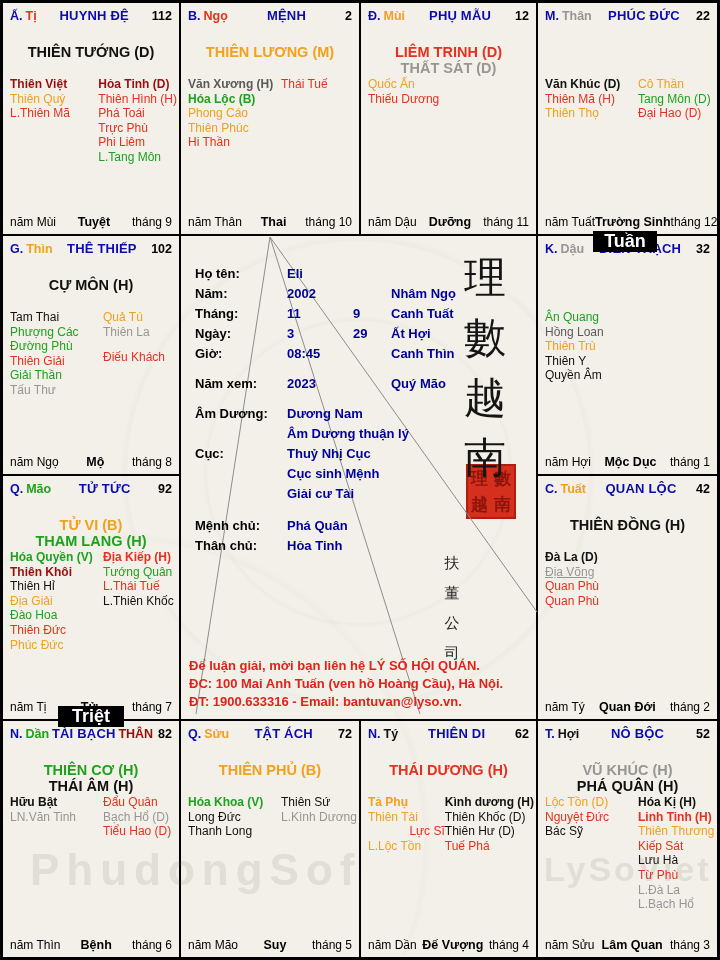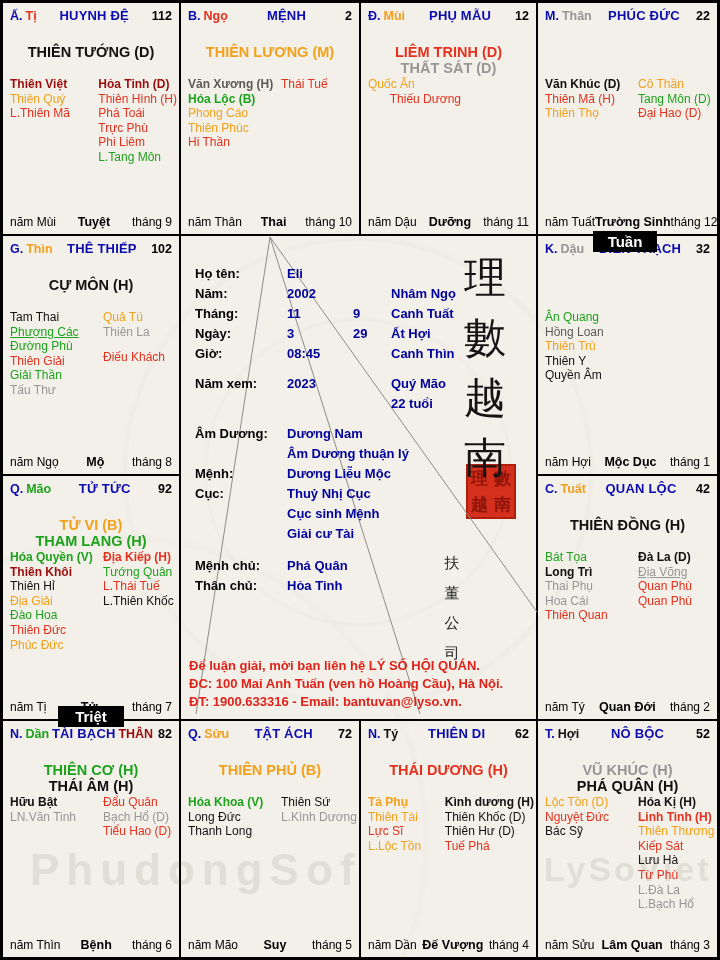--- a/index.html
+++ b/index.html
@@ -36,21 +36,21 @@
   .hn{color:#000;}
   .mains{position:absolute;top:42px;left:0;right:0;text-align:center;font-weight:bold;font-size:14.5px;line-height:15.5px;white-space:nowrap;}
   .cols{position:absolute;top:74px;left:7px;right:2px;display:flex;}
   .colL{width:93px;}
   .colR{flex:1;}
   .st{display:block;font-size:12px;line-height:14.6px;white-space:nowrap;}
   .st.b{font-weight:bold;}
   .ftr{position:absolute;left:7px;right:7px;bottom:5px;display:flex;font-size:12px;color:#000;white-space:nowrap;}
   .van{flex:1;text-align:center;font-weight:bold;font-size:12.5px;}
 
-  .badge{position:absolute;background:#000;color:#fff;font-weight:bold;font-size:15px;
+  .badge{position:absolute;background:#000;color:#fff;font-weight:bold;font-size:18px;
     text-align:center;line-height:21px;z-index:6;font-family:"Liberation Sans","DejaVu Sans",sans-serif;}
   .tuan{left:591px;top:229px;width:64px;height:21px;}
   .triet{left:56px;top:704px;width:66px;height:21px;}
 
   .info{padding-top:30px;font-size:13px;font-weight:bold;position:relative;z-index:2;}
   .g2{margin-top:10px;} .g3{margin-top:10px;} .g4{margin-top:12px;}
   .irow{display:flex;height:20px;padding-left:14px;align-items:baseline;white-space:nowrap;}
   .lbl{width:92px;color:#000;flex:none;}
   .v1{width:66px;color:#00009b;flex:none;}
   .v2{width:38px;color:#00009b;flex:none;}
@@ -144,21 +144,21 @@
         <span class="hp">PHỤ MẪU</span>
         <span class="hn">12</span>
       </div>
       <div class="mains">
         <div style="color: rgb(229, 49, 31);">LIÊM TRINH (D)</div>
         <div style="color: rgb(150, 150, 150);">THẤT SÁT (D)</div>
       </div>
       <div class="cols">
         <div class="colL">
           <span class="st" style="color: rgb(242, 160, 29);">Quốc Ấn</span>
-          <span class="st" style="color: rgb(229, 49, 31); text-align: right;">Thiếu Dương</span>
+          <span class="st" style="color: rgb(229, 49, 31);">Thiếu Dương</span>
         </div>
       </div>
       <div class="ftr">
         <span>năm Dậu</span>
         <span class="van">Dưỡng</span>
         <span>tháng 11</span>
       </div>
     </div>
   <div class="cell pc3">
       <div class="hdr">
@@ -192,21 +192,21 @@
         <span style="color: rgb(242, 160, 29); font-weight: bold;">Thìn</span>
         <span class="hp">THÊ THIẾP</span>
         <span class="hn">102</span>
       </div>
       <div class="mains">
         <div style="color: rgb(17, 17, 17);">CỰ MÔN (H)</div>
       </div>
       <div class="cols">
         <div class="colL">
           <span class="st" style="color: rgb(17, 17, 17);">Tam Thai</span>
-          <span class="st" style="color: rgb(30, 162, 30); text-decoration: underline;">Phượng Các</span>
+          <span class="st" style="color: rgb(30, 162, 30);">Phượng Các</span>
           <span class="st" style="color: rgb(30, 162, 30);">Đường Phù</span>
           <span class="st" style="color: rgb(229, 49, 31);">Thiên Giải</span>
           <span class="st" style="color: rgb(30, 162, 30);">Giải Thần</span>
           <span class="st" style="color: rgb(150, 150, 150);">Tấu Thư</span>
         </div>
         <div class="colR">
           <span class="st" style="color: rgb(242, 160, 29);">Quả Tú</span>
           <span class="st" style="color: rgb(150, 150, 150);">Thiên La</span>
           <span class="st" style="color: rgb(229, 49, 31); margin-top: 11px;">Điếu Khách</span>
         </div>
@@ -278,27 +278,20 @@
       <div class="hdr">
         <span class="hc" style="color: rgb(11, 11, 176);">C.</span>
         <span style="color: rgb(242, 160, 29); font-weight: bold;">Tuất</span>
         <span class="hp">QUAN LỘC</span>
         <span class="hn">42</span>
       </div>
       <div class="mains">
         <div style="color: rgb(17, 17, 17);">THIÊN ĐỒNG (H)</div>
       </div>
       <div class="cols">
-        <div class="colL">
-          <span class="st" style="color: rgb(30, 162, 30);">Bát Tọa</span>
-          <span class="st b" style="color: rgb(17, 17, 17);">Long Trì</span>
-          <span class="st" style="color: rgb(150, 150, 150);">Thai Phụ</span>
-          <span class="st" style="color: rgb(150, 150, 150);">Hoa Cái</span>
-          <span class="st" style="color: rgb(229, 49, 31);">Thiên Quan</span>
-        </div>
         <div class="colR">
           <span class="st b" style="color: rgb(17, 17, 17);">Đà La (D)</span>
           <span class="st" style="color: rgb(150, 150, 150); text-decoration: underline;">Địa Võng</span>
           <span class="st" style="color: rgb(229, 49, 31);">Quan Phù</span>
           <span class="st" style="color: rgb(229, 49, 31);">Quan Phù</span>
         </div>
       </div>
       <div class="ftr">
         <span>năm Tý</span>
         <span class="van">Quan Đới</span>
@@ -368,21 +361,21 @@
         <span class="hp">THIÊN DI</span>
         <span class="hn">62</span>
       </div>
       <div class="mains">
         <div style="color: rgb(229, 49, 31);">THÁI DƯƠNG (H)</div>
       </div>
       <div class="cols">
         <div class="colL">
           <span class="st b" style="color: rgb(242, 160, 29);">Tả Phụ</span>
           <span class="st" style="color: rgb(242, 160, 29);">Thiên Tài</span>
-          <span class="st" style="color: rgb(229, 49, 31);">Lực Sĩ</span>
+          <span class="st" style="color: rgb(229, 49, 31); text-align: right;">Lực Sĩ</span>
           <span class="st" style="color: rgb(242, 160, 29);">L.Lộc Tồn</span>
         </div>
         <div class="colR">
           <span class="st b" style="color: rgb(17, 17, 17);">Kình dương (H)</span>
           <span class="st" style="color: rgb(17, 17, 17);">Thiên Khốc (D)</span>
           <span class="st" style="color: rgb(17, 17, 17);">Thiên Hư (D)</span>
           <span class="st" style="color: rgb(229, 49, 31);">Tuế Phá</span>
         </div>
       </div>
       <div class="ftr">
@@ -460,43 +453,31 @@
             <span class="v3">Canh Thìn</span>
           </div>
         </div>
         <div class="g g2">
           <div class="irow">
             <span class="lbl">Năm xem:</span>
             <span class="v1">2023</span>
             <span class="v2"></span>
             <span class="v3">Quý Mão</span>
           </div>
-          <div class="irow">
-            <span class="lbl"></span>
-            <span class="v1"></span>
-            <span class="v2"></span>
-            <span class="v3">22 tuổi</span>
-          </div>
         </div>
         <div class="g g3">
           <div class="irow">
             <span class="lbl">Âm Dương:</span>
             <span class="v1">Dương Nam</span>
             <span class="v2"></span>
             <span class="v3"></span>
           </div>
           <div class="irow">
             <span class="lbl"></span>
             <span class="v1">Âm Dương thuận lý</span>
-            <span class="v2"></span>
-            <span class="v3"></span>
-          </div>
-          <div class="irow">
-            <span class="lbl">Mệnh:</span>
-            <span class="v1">Dương Liễu Mộc</span>
             <span class="v2"></span>
             <span class="v3"></span>
           </div>
           <div class="irow">
             <span class="lbl">Cục:</span>
             <span class="v1">Thuỷ Nhị Cục</span>
             <span class="v2"></span>
             <span class="v3"></span>
           </div>
           <div class="irow">

